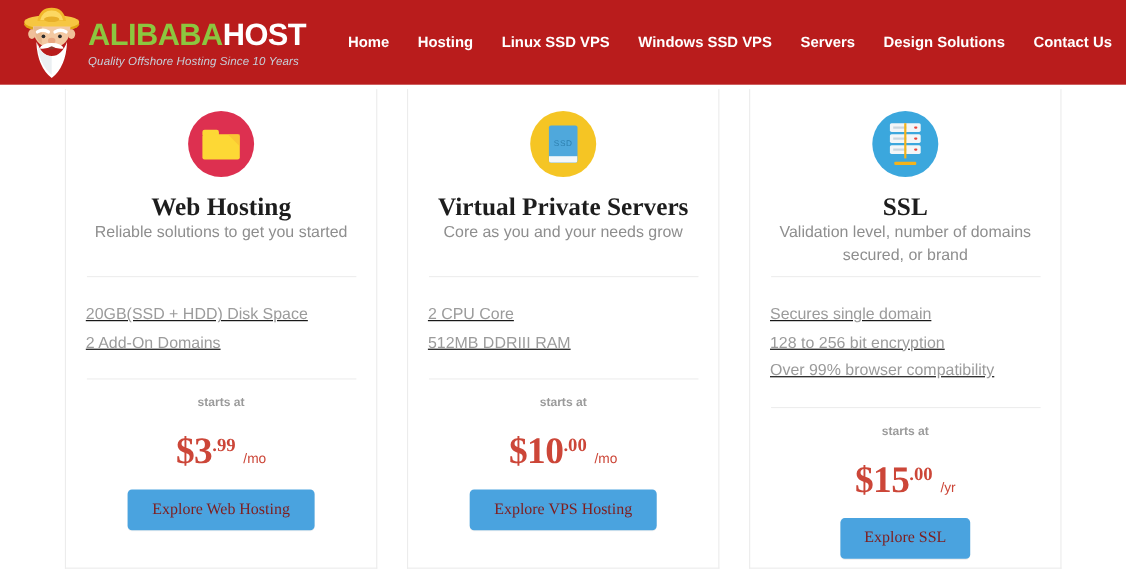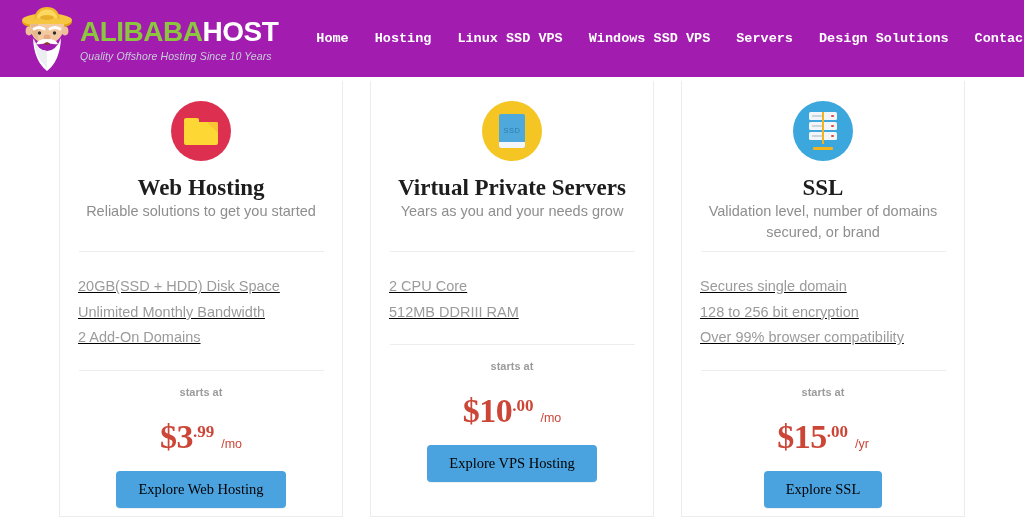--- a/index.html
+++ b/index.html
@@ -10,21 +10,21 @@
     overflow: hidden;
     background: #ffffff;
     font-family: "Liberation Sans", sans-serif;
   }
 
   
   .site-header {
     position: relative;
     width: 1024px;
     height: 77px;
-    background: #a21caf;
+    background: #b91c1c;
     display: flex;
     align-items: center;
     padding: 0 24px 0 18px;
   }
 
   .brand {
     display: flex;
     align-items: center;
     flex: 0 0 auto;
     margin-right: 38px;
@@ -66,21 +66,20 @@
     gap: 26px;
     flex: 1 1 auto;
   }
   .main-nav .nav-link {
     color: #ffffff;
     font-size: 13.5px;
     font-weight: bold;
     text-decoration: none;
     white-space: nowrap;
     cursor: pointer;
-    font-family: Liberation Mono, monospace;
   }
 
   
   .pricing-section {
     width: 1024px;
     height: 444px;
     display: flex;
     justify-content: center;
     align-items: flex-start;
     gap: 27px;
@@ -288,21 +287,21 @@
   .price-period {
     font-size: 12.5px;
     margin-left: 7px;
     position: relative;
     top: 0;
   }
 
   .explore-btn {
     margin-top: 17px;
     background: #4aa3df;
-    color: #000000;
+    color: #7f1d1d;
     border: none;
     border-radius: 4px;
     font-family: "Liberation Serif", serif;
     font-size: 14.5px;
     padding: 10px 22px;
     cursor: pointer;
     white-space: nowrap;
     box-shadow: 0 1px 0 rgba(0,0,0,.06);
   }
 
@@ -371,21 +370,20 @@
         <span class="tab"></span>
           <span class="body"></span>
           <span class="fold"></span>
       </span>
     </div>
     <h2 class="plan-title">Web Hosting</h2>
     <p class="plan-subtitle">Reliable solutions to get you started</p>
     <div class="divider"></div>
     <ul class="feature-list">
       <li>20GB(SSD + HDD) Disk Space</li>
-      <li>Unlimited Monthly Bandwidth</li>
       <li>2 Add-On Domains</li>
     </ul>
     <div class="divider" style="margin-top:19px"></div>
     <div class="price-block">
       <div class="price-caption">starts at</div>
       <div class="price-row">
         <span class="price-main">$3</span>
         <span class="price-cents">.99</span>
         <span class="price-period">/mo</span>
       </div>
@@ -395,21 +393,21 @@
   </article>
 
   <article class="plan-card">
     <div class="plan-icon icon-vps">
       <span class="glyph-ssd">
         <span class="ssd-label">SSD</span>
         <span class="ssd-foot"></span>
       </span>
     </div>
     <h2 class="plan-title">Virtual Private Servers</h2>
-    <p class="plan-subtitle">Years as you and your needs grow</p>
+    <p class="plan-subtitle">Core as you and your needs grow</p>
     <div class="divider"></div>
     <ul class="feature-list">
       <li>2 CPU Core</li>
       <li>512MB DDRIII RAM</li>
     </ul>
     <div class="divider" style="margin-top:19px"></div>
     <div class="price-block">
       <div class="price-caption">starts at</div>
       <div class="price-row">
         <span class="price-main">$10</span>

